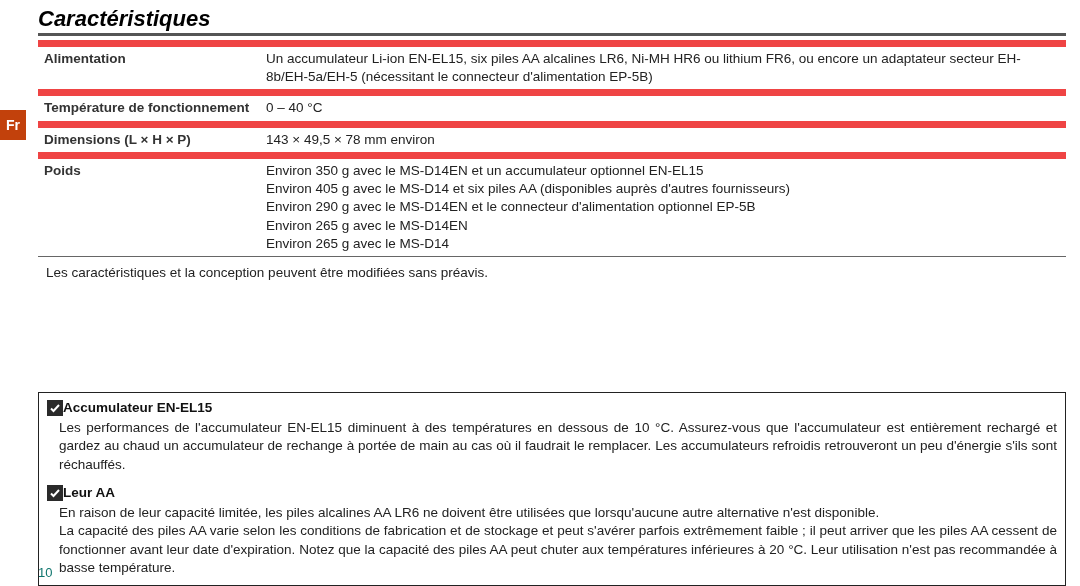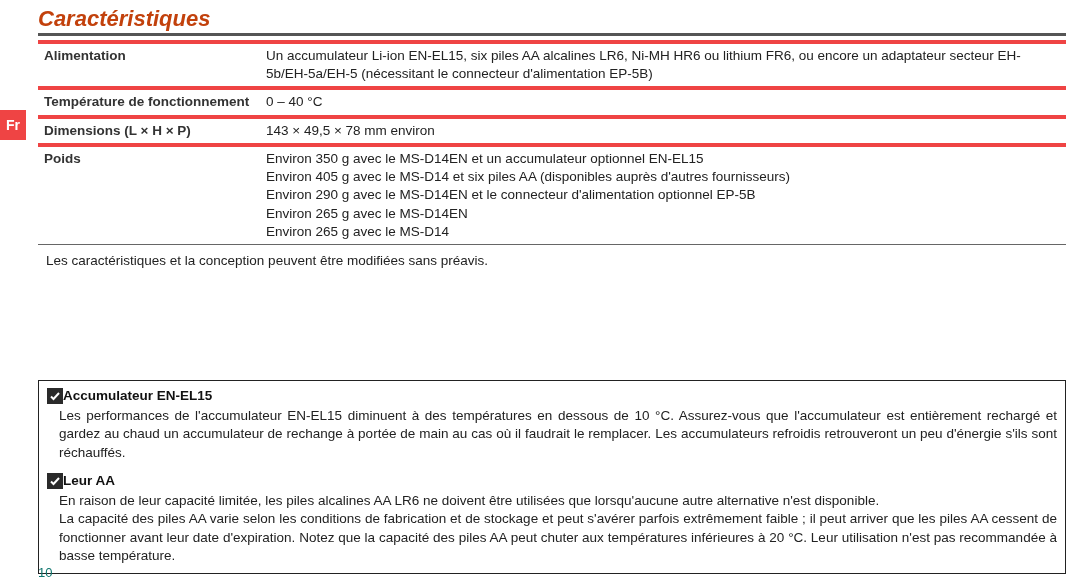--- a/index.html
+++ b/index.html
@@ -1,22 +1,22 @@
 <!DOCTYPE html>
 <html><head>
 <meta charset="utf-8">
 <style>
   html,body{margin:0;padding:0;background:#fff;font-family:"Segoe UI",Tahoma,sans-serif;color:#222;}
   .page{position:relative;width:1080px;height:586px;box-sizing:border-box;padding:6px 14px 0 38px;}
-  .lang-tab{position:absolute;left:0;top:110px;width:26px;height:30px;background:#ef4444;color:#fff;
+  .lang-tab{position:absolute;left:0;top:110px;width:26px;height:30px;background:#c2410c;color:#fff;
     font-weight:bold;display:flex;align-items:center;justify-content:center;font-size:14px;}
-  .section-title{font-size:22px;font-weight:700;font-style:italic;color:#c2410c;border-bottom:3px solid #555;
+  .section-title{font-size:22px;font-weight:700;font-style:italic;color:#000000;border-bottom:3px solid #555;
     padding-bottom:1px;margin:0 0 4px 0;}
   table.spec{width:100%;border-collapse:collapse;font-size:13.5px;}
-  table.spec td{border-top:4px solid #ef4444;border-bottom:1px solid #666;padding:3px 6px;vertical-align:top;line-height:1.35;}
+  table.spec td{border-top:7px solid #ef4444;border-bottom:1px solid #666;padding:3px 6px;vertical-align:top;line-height:1.35;}
   table.spec tr:last-child td{border-bottom:1px solid #666;}
   table.spec td.label{font-weight:700;width:210px;white-space:nowrap;color:#333;}
   .footnote{font-size:13.5px;margin:8px 0 0 8px;color:#222;}
   .notes-box{border:1px solid #222;margin-top:112px;padding:6px 8px 8px 8px;font-size:13.5px;line-height:1.35;}
   .note-head{display:flex;align-items:center;font-weight:700;color:#111;margin:0 0 2px 0;}
   .note-head .check{display:inline-flex;width:16px;height:16px;background:#2a2a2a;align-items:center;justify-content:center;}
   .note-head .check svg{width:12px;height:12px;}
   .note-body{margin:0 0 10px 12px;text-align:justify;}
   .note-body.last{margin-bottom:0;}
   .pagenum{position:absolute;left:38px;bottom:6px;font-size:13px;color:#0f766e;}
@@ -26,21 +26,21 @@
 
 <div class="page">
   <div class="lang-tab">Fr</div>
 
   <h2 class="section-title">Caractéristiques</h2>
 
   <table class="spec">
     <tbody id="spec-body">
         <tr>
           <td class="label">Alimentation</td>
-          <td>Un accumulateur Li-ion EN-EL15, six piles AA alcalines LR6, Ni-MH HR6 ou lithium FR6, ou encore un adaptateur secteur EH-5b/EH-5a/EH-5 (nécessitant le connecteur d'alimentation EP-5B)</td>
+          <td>Un accumulateur Li-ion EN-EL15, six piles AA alcalines LR6, Ni-MH HR6 ou lithium FR6, ou encore un adaptateur secteur EH-8b/EH-5a/EH-5 (nécessitant le connecteur d'alimentation EP-5B)</td>
         </tr>
         <tr>
           <td class="label">Température de fonctionnement</td>
           <td>0 – 40 °C</td>
         </tr>
         <tr>
           <td class="label">Dimensions (L × H × P)</td>
           <td>143 × 49,5 × 78 mm environ</td>
         </tr>
         <tr>

